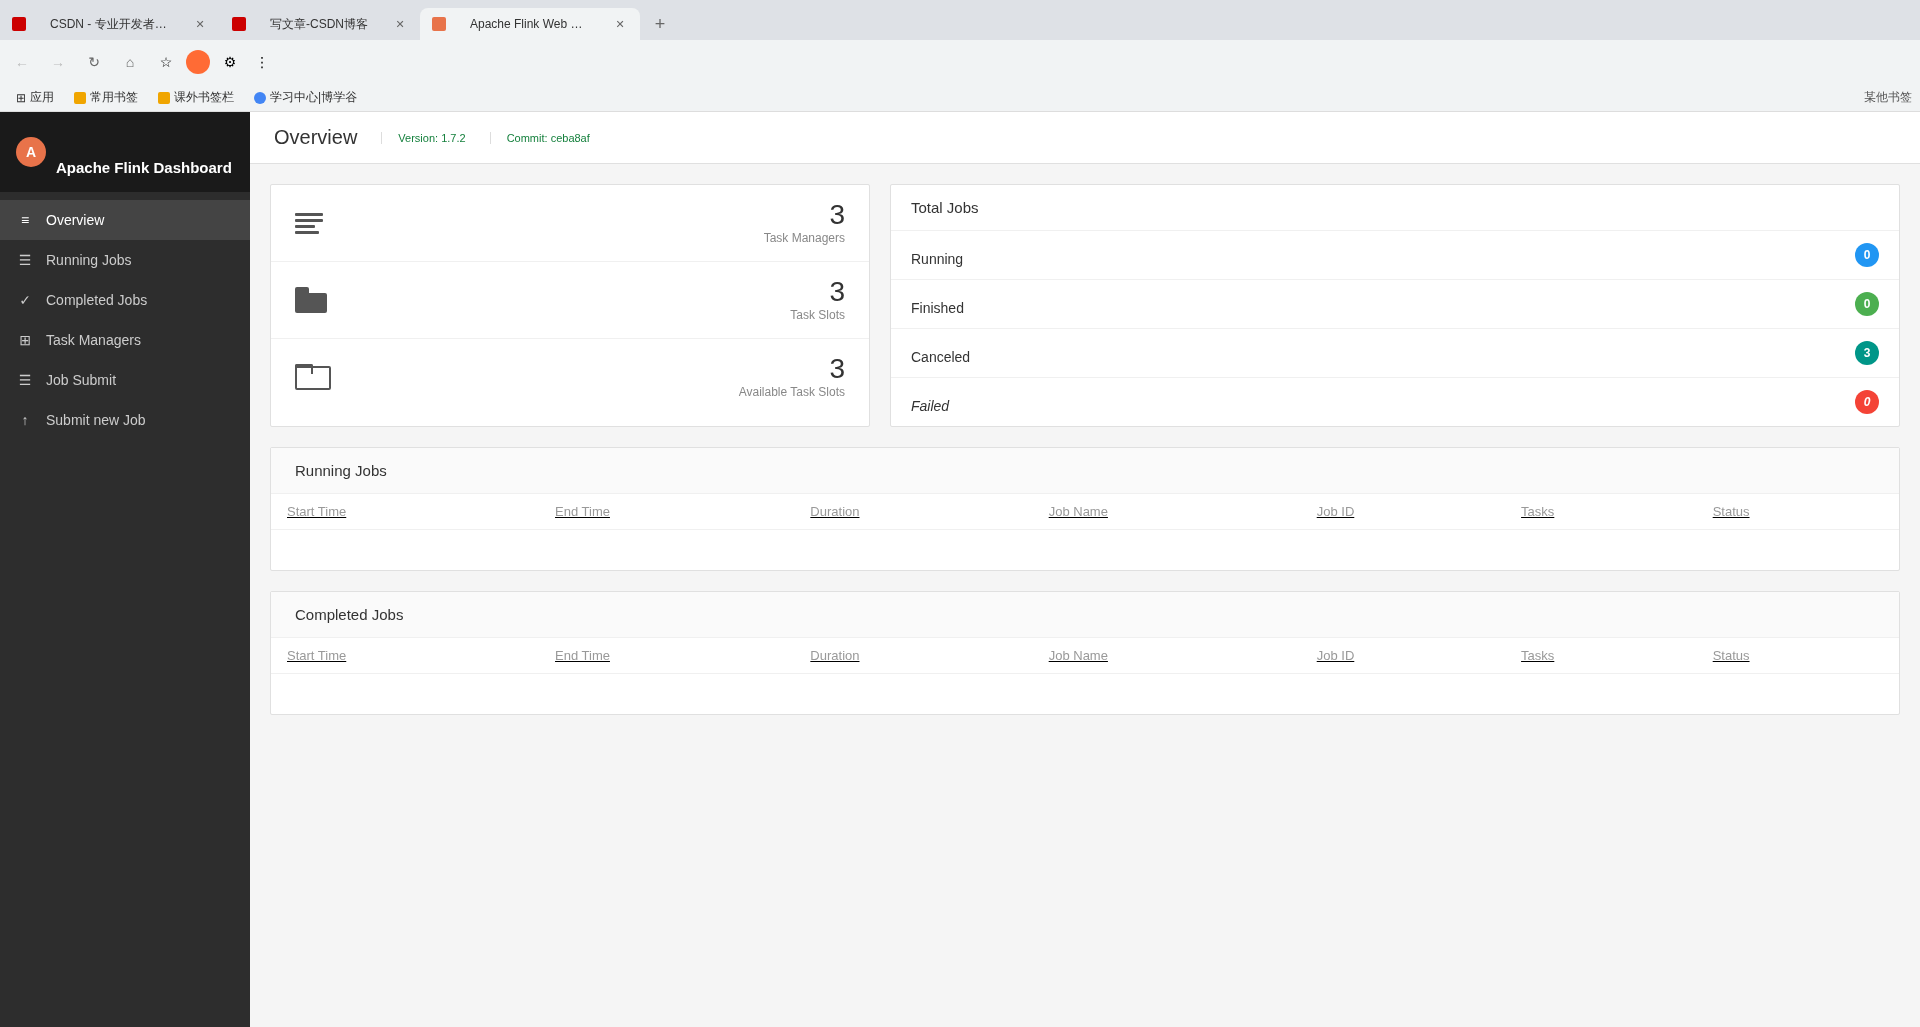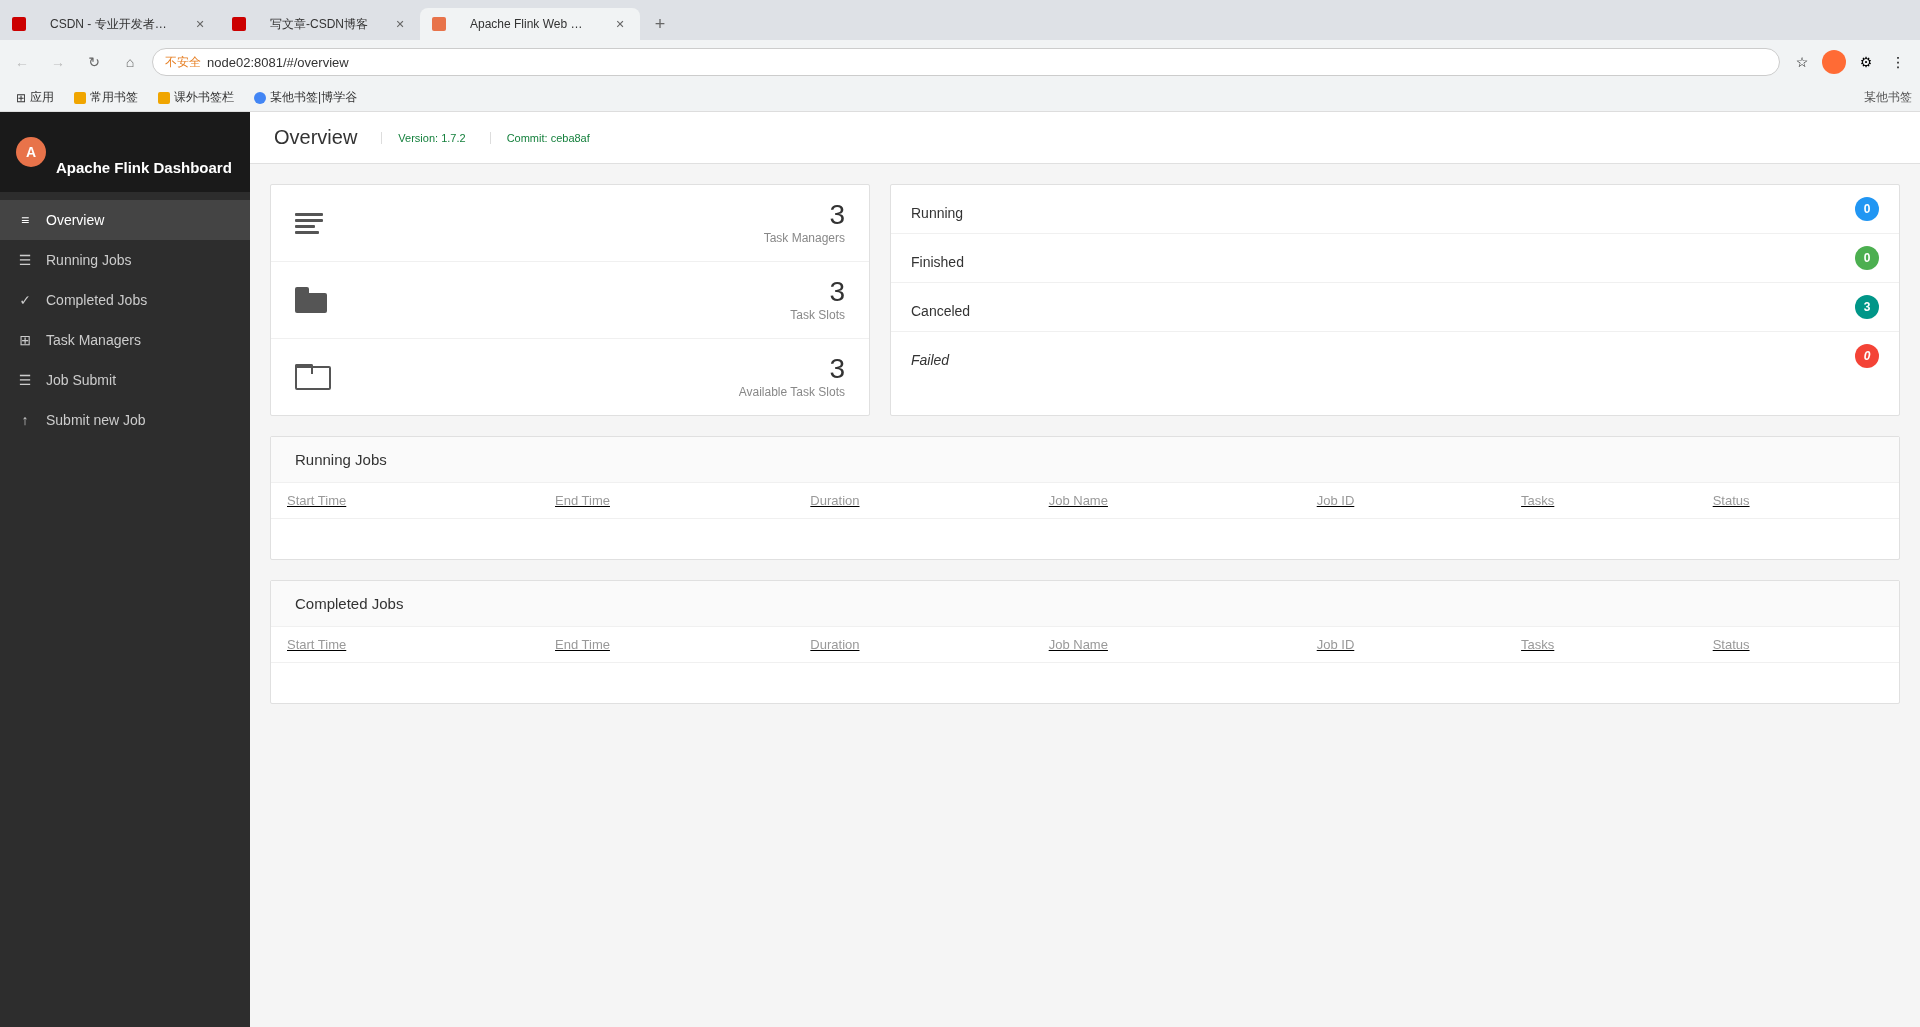--- a/index.html
+++ b/index.html
@@ -120,24 +120,20 @@
       <span class="tab-label">Apache Flink Web Dashboard</span>
       <span class="tab-close">✕</span>
     </div>
     <div class="tab-new">+</div>
   </div>
   <div class="address-bar-row">
     <div class="nav-btn disabled">←</div>
     <div class="nav-btn disabled">→</div>
     <div class="nav-btn">↻</div>
     <div class="nav-btn">⌂</div>
-    <div class="address-bar">
-      <span class="address-lock">不安全</span>
-      <span class="address-text">node02:8081/#/overview</span>
-    </div>
     <div class="browser-actions">
       <div class="browser-action-btn">☆</div>
       <div class="browser-action-btn">
           <div class="avatar-circle"></div>
         </div>
       <div class="browser-action-btn">⚙</div>
       <div class="browser-action-btn">⋮</div>
     </div>
   </div>
   <div class="bookmarks-bar">
@@ -148,21 +144,21 @@
     <div class="bookmark-item">
       <div class="bookmark-icon"></div>
       <span>常用书签</span>
     </div>
     <div class="bookmark-item">
       <div class="bookmark-icon"></div>
       <span>课外书签栏</span>
     </div>
     <div class="bookmark-item">
       <div class="bookmark-icon blue"></div>
-      <span>某他书签|博学谷</span>
+      <span>学习中心|博学谷</span>
     </div>
     <span style="margin-left:auto; font-size:12px; color:#555;">某他书签</span>
   </div>
 </div>
 
 <div class="app-layout">
 
   <div class="sidebar">
     <div class="sidebar-header">
       <div class="sidebar-logo">A</div>
@@ -236,20 +232,21 @@
               <div class="icon-folder-empty"></div>
             </div>
             <div class="left-stat-right">
               <span class="left-stat-number">3</span>
               <span class="left-stat-label">Available Task Slots</span>
             </div>
           </div>
         </div>
 
         <div class="stats-right">
+          <div class="total-jobs-header">Total Jobs</div>
           <div class="job-status-row">
             <span class="job-status-label">Running</span>
             <div class="job-status-badge badge-blue">0</div>
           </div>
           <div class="job-status-row">
             <span class="job-status-label">Finished</span>
             <div class="job-status-badge badge-green">0</div>
           </div>
           <div class="job-status-row">
             <span class="job-status-label">Canceled</span>

